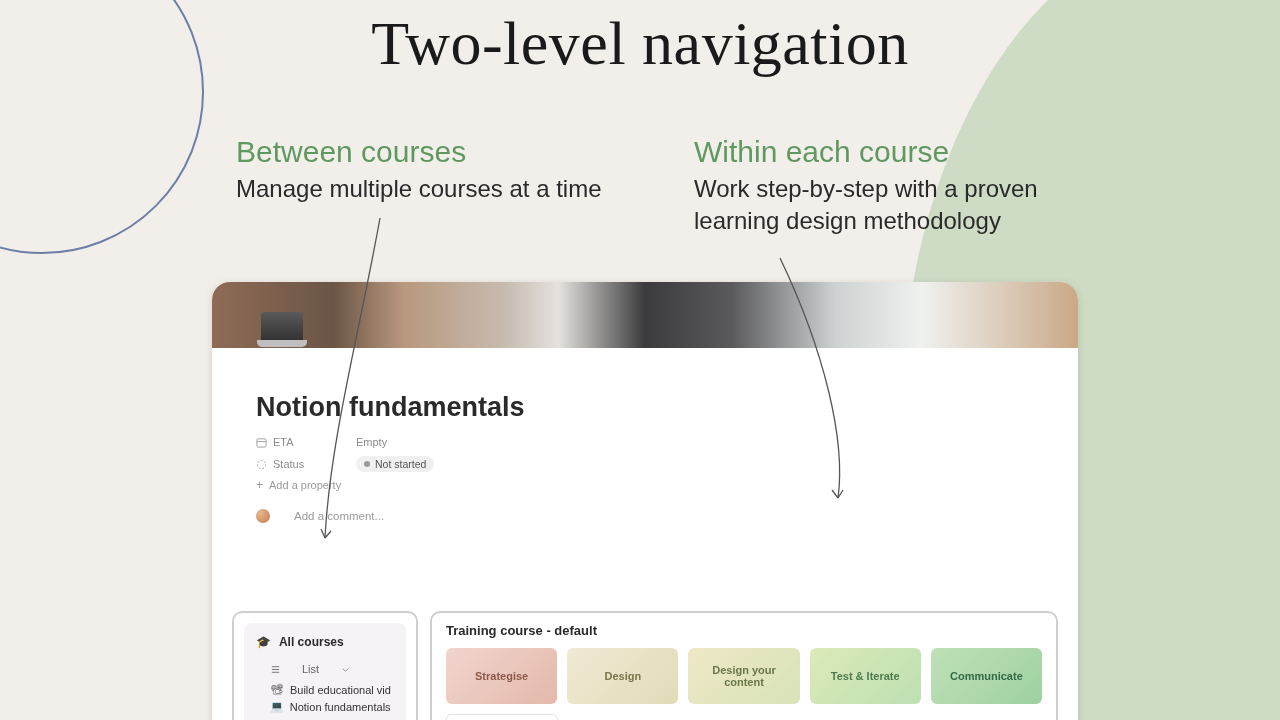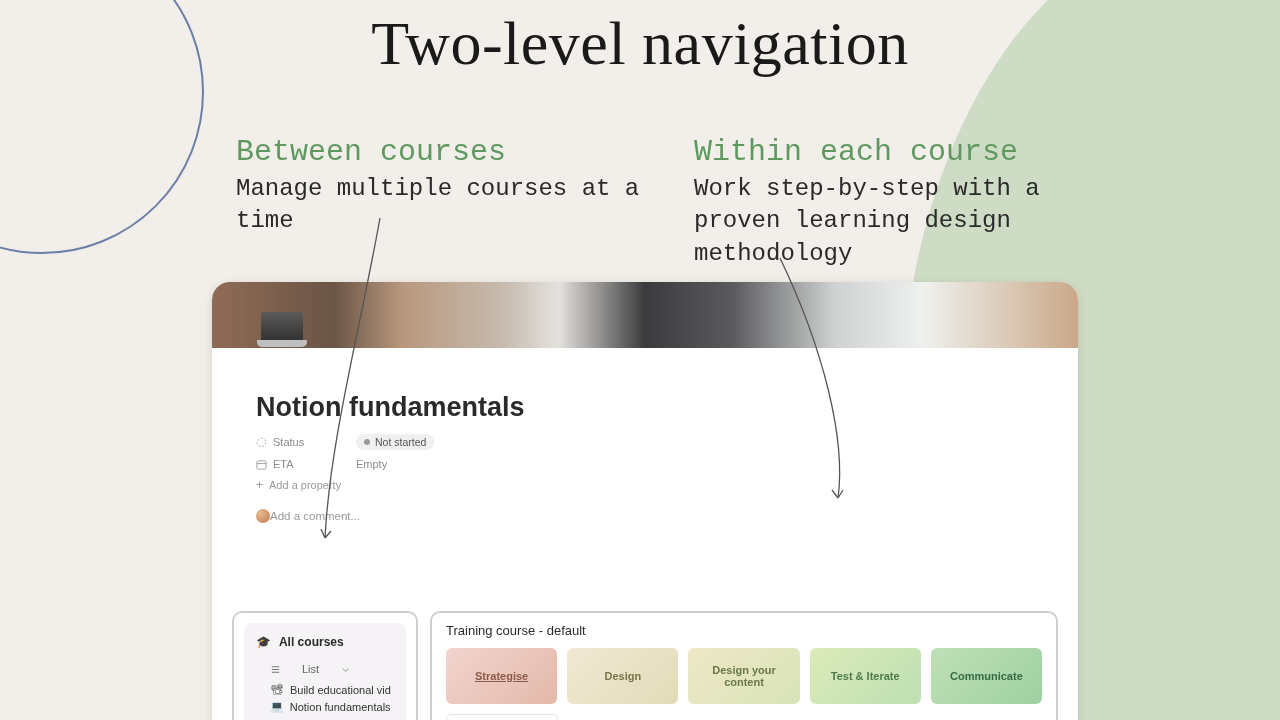--- a/index.html
+++ b/index.html
@@ -11,21 +11,21 @@
     --border:#dcdcdc;
     --panel-shadow:0 2px 10px rgba(0,0,0,.12);
   }
   html,body{margin:0;padding:0;width:1280px;height:720px;background:var(--bg);font-family:"Helvetica Neue",Arial,sans-serif;overflow:hidden;color:var(--text);}
   
   .blob-green{position:absolute;right:-140px;top:-60px;width:520px;height:900px;background:var(--green-blob);border-radius:45% 0 0 55%/45% 0 0 55%;transform:rotate(8deg);z-index:0;}
   .ring{position:absolute;left:-120px;top:-70px;width:320px;height:320px;border:2px solid #6c7fa8;border-radius:50%;z-index:0;}
   
   h1.title{position:absolute;left:0;right:0;top:8px;margin:0;text-align:center;font-weight:300;font-size:62px;letter-spacing:.5px;z-index:2;font-family:Liberation Serif, serif;}
   
-  .cap{position:absolute;z-index:2;font-family:Liberation Mono, monospace;}
+  .cap{position:absolute;z-index:2;}
   .cap .eyebrow{color:var(--heading-green);font-size:30px;font-weight:400;margin:0 0 4px;}
   .cap .desc{font-size:24px;line-height:1.35;margin:0;color:#2a2a2a;}
   .cap.left{left:236px;top:135px;width:430px;}
   .cap.right{left:694px;top:135px;width:420px;}
   
   svg.arrow{position:absolute;z-index:3;pointer-events:none;}
   
   .window{position:absolute;left:212px;top:282px;width:866px;height:492px;background:#fff;border-radius:18px;box-shadow:var(--panel-shadow);overflow:hidden;z-index:2;box-sizing:border-box;}
   .cover{height:66px;background:linear-gradient(90deg,#8f6b55 0%,#6b5546 14%,#b8987d 22%,#c7bcb0 34%,#e4e2de 40%,#3b3b3d 50%,#5a5a5c 60%,#cfd2d2 72%,#eff1ef 82%,#caa887 100%);position:relative;}
   .laptop-icon{position:absolute;left:45px;top:30px;width:50px;height:40px;}
@@ -33,37 +33,37 @@
   .laptop-icon .base{width:50px;height:7px;background:#bfbfbf;border-radius:0 0 5px 5px;}
   .page{padding:44px 44px 0 44px;}
   .doc-title{font-size:27px;font-weight:800;margin:0 0 8px;color:#2a2a2a;}
   .props{font-size:11px;color:#6b6b6b;}
   .prow{display:flex;align-items:center;height:22px;}
   .prow .k{display:flex;align-items:center;gap:6px;width:100px;color:#8b8b8b;}
   .prow .v{color:#8b8b8b;}
   .status-pill{display:inline-flex;align-items:center;gap:5px;background:#f0f0f0;border-radius:10px;padding:2px 8px;color:#555;font-size:10.5px;}
   .status-pill .dot{width:6px;height:6px;border-radius:50%;background:#9a9a9a;}
   .addprop{display:flex;align-items:center;gap:6px;color:#9a9a9a;font-size:11px;margin-top:4px;}
-  .comment-row{display:flex;align-items:center;gap:0;margin-top:18px;font-size:11.5px;color:#9a9a9a;}
+  .comment-row{display:flex;align-items:center;gap:24px;margin-top:18px;font-size:11.5px;color:#9a9a9a;}
   .avatar{width:14px;height:14px;border-radius:50%;background:radial-gradient(circle at 30% 30%,#e9b890,#c17c4e);}
   
   .panels{position:absolute;left:20px;right:20px;bottom:18px;display:flex;gap:12px;}
   .panel{border:2px solid #cfcfcf;border-radius:10px;background:#fff;}
   .panel.left{width:162px;padding:10px;}
   .panel.left .inner{background:#f6f3f7;border-radius:8px;padding:12px 12px 8px;height:120px;display:flex;flex-direction:column;box-sizing:border-box;}
   .all-courses{display:flex;align-items:center;gap:8px;font-size:12px;font-weight:600;color:#2a2a2a;}
   .list-toggle{display:flex;align-items:center;gap:21px;font-size:11px;color:#666;margin:14px 0 6px 14px;}
   .mini-item{display:flex;align-items:center;gap:6px;font-size:11px;color:#333;padding:2px 0 2px 14px;}
   .mini-new{display:flex;align-items:center;gap:5px;font-size:11px;color:#9a9a9a;padding-top:4px;margin-left:14px;}
   .panel.right{flex:1;padding:10px 14px 12px;}
   .viewbar{display:flex;align-items:center;gap:6px;font-size:11px;color:#5a5a5a;margin-bottom:8px;}
-  .section-title{font-weight:400;font-size:13px;color:#2a2a2a;margin-bottom:10px;}
+  .section-title{font-weight:700;font-size:13px;color:#2a2a2a;margin-bottom:10px;}
   .cards{display:flex;gap:10px;}
   .card{flex:1;height:56px;border-radius:6px;display:flex;align-items:center;justify-content:center;font-size:11px;font-weight:700;color:#3a4a3d;text-align:center;padding:0 6px;box-sizing:border-box;}
-  .c1{background:linear-gradient(135deg,#f2d4ce,#e3b9aa);color:#8b5a4a;text-decoration:underline;}
+  .c1{background:linear-gradient(135deg,#f2d4ce,#e3b9aa);color:#8b5a4a;}
   .c2{background:linear-gradient(135deg,#f1e9d4,#e0dcb8);color:#7a7448;}
   .c3{background:linear-gradient(135deg,#efe8c7,#d7e3b7);color:#6a7748;}
   .c4{background:linear-gradient(135deg,#dceab9,#bde0b2);color:#4e7a4e;}
   .c5{background:linear-gradient(135deg,#bfe0b7,#9ed1a1);color:#356a45;}
   .newcard{margin-top:10px;width:110px;height:26px;border:1px solid #e3e3e3;border-radius:5px;display:flex;align-items:center;justify-content:center;gap:5px;font-size:11px;color:#9a9a9a;}
   
   .ic{width:11px;height:11px;display:inline-block;}
 </style>
 </head>
 <body>
@@ -99,41 +99,41 @@
     </div>
   </div>
 
   <div class="page">
     <h2 class="doc-title">Notion fundamentals</h2>
 
     <div class="props">
       <div class="prow">
         <span class="k">
           <svg class="ic" viewBox="0 0 12 12">
+              <rect x="1" y="2" width="10" height="9" rx="1.5" fill="none" stroke="#9a9a9a"></rect>
+              <path d="M1 5h10" stroke="#9a9a9a"></path>
+            </svg>
+          <span>ETA</span>
+        </span>
+        <span class="v">Empty</span>
+      </div>
+      <div class="prow">
+        <span class="k">
+          <svg class="ic" viewBox="0 0 12 12">
               <circle cx="6" cy="6" r="4.5" fill="none" stroke="#9a9a9a" stroke-dasharray="2 2"></circle>
             </svg>
           <span>Status</span>
         </span>
         <span class="v">
           <span class="status-pill">
             <span class="dot"></span>
             <span>Not started</span>
           </span>
         </span>
       </div>
-      <div class="prow">
-        <span class="k">
-          <svg class="ic" viewBox="0 0 12 12">
-              <rect x="1" y="2" width="10" height="9" rx="1.5" fill="none" stroke="#9a9a9a"></rect>
-              <path d="M1 5h10" stroke="#9a9a9a"></path>
-            </svg>
-          <span>ETA</span>
-        </span>
-        <span class="v">Empty</span>
-      </div>
       <div class="addprop">
         <span style="font-size:12px;line-height:1">+</span>
         <span>Add a property</span>
       </div>
     </div>
 
     <div class="comment-row">
       <span class="avatar"></span>
       <span>Add a comment...</span>
     </div>

